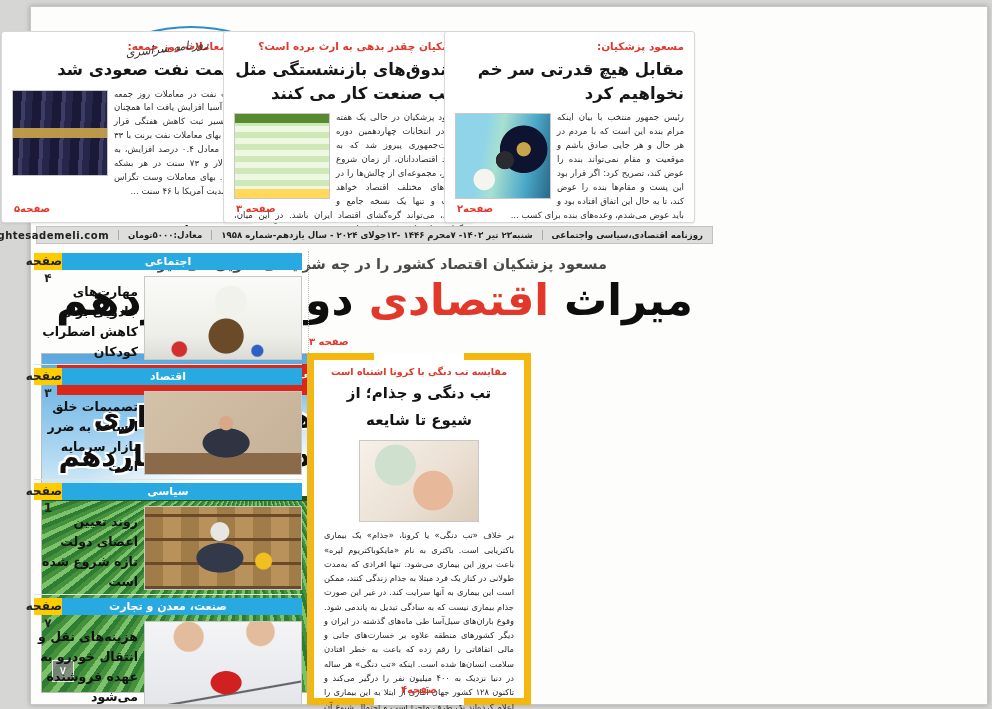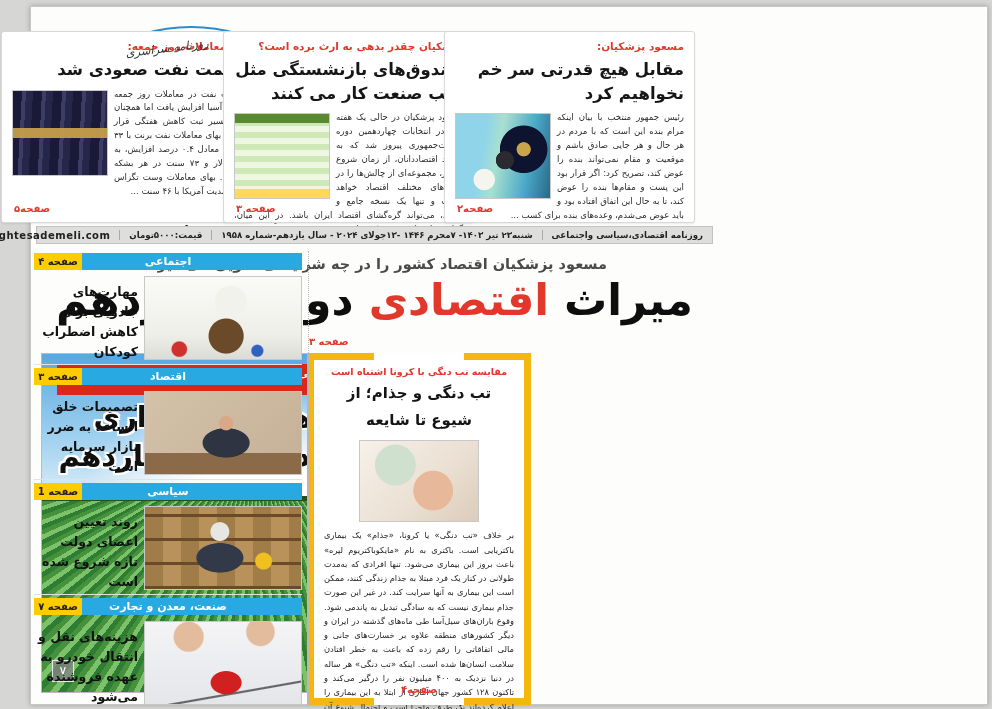--- a/index.html
+++ b/index.html
@@ -61,22 +61,22 @@
   .health:before,.health:after{content:"";position:absolute;left:50%;width:90px;height:7px;background:#fff;transform:translateX(-50%);}
   .health:before{top:-7px;} .health:after{bottom:-7px;}
   .h-kicker{text-align:center;font-size:9.5px;}
   .h-head{text-align:center;font-size:15px;font-weight:bold;color:#141414;line-height:1.8;margin:2px 0 6px;}
   .h-body{font-size:8.3px;color:#262626;text-align:justify;line-height:1.72;margin-top:6px;}
   .h-page{position:absolute;bottom:3px;left:50%;transform:translateX(-50%);z-index:2;} 
   .side{position:absolute;left:3px;width:268px;}
   .s1{top:246px}.s2{top:361px}.s3{top:476px}.s4{top:591px}
   .side-header{position:relative;height:17px;background:#29a9e1;}
   .side-cat{color:#fff;font-size:11px;font-weight:bold;text-align:center;line-height:17px;}
-  .side-page{position:absolute;left:0;top:0;width:48px;height:17px;background:#ffcc00;color:#222;
-    font-size:10px;font-weight:bold;text-align:center;line-height:17px;}
+  .side-page{position:absolute;left:0;top:0;width:28px;height:17px;background:#ffcc00;color:#222;
+    font-size:12px;font-weight:bold;text-align:center;line-height:17px;}
   .side-content{display:flex;margin-top:6px;gap:6px;}
   .side-head{width:100px;font-size:12.5px;font-weight:bold;color:#111;text-align:right;line-height:1.6;padding-top:6px;}
   .v-divider{position:absolute;left:277px;top:244px;height:456px;border-left:1px dotted #b8b8b6;}
   .side-sep{position:absolute;left:3px;width:268px;border-top:1px solid #e2e2e0;}
   
   .ph{border:1px solid #c8c8c6;box-sizing:border-box;}
   .ph-oil{width:96px;height:86px;background:
     linear-gradient(0deg,rgba(0,0,0,0) 44%,rgba(196,158,74,.95) 44% 56%,rgba(0,0,0,0) 56%),
     repeating-linear-gradient(93deg,#1a1a38 0 9px,#3c3c64 9px 13px,#26264a 13px 20px),
     linear-gradient(135deg,#8c4398 0%,#5c2f73 60%,#3c1f53 100%);}
@@ -155,21 +155,21 @@
     <div class="story-body">
       <span class="ph ph-speech" style="display:block"></span>
       <span>رئیس جمهور منتخب با بیان اینکه مرام بنده این است که با مردم در هر حال و هر جایی صادق باشم و موقعیت و مقام نمی‌تواند بنده را عوض کند، تصریح کرد: اگر قرار بود این پست و مقام‌ها بنده را عوض کند، تا به حال این اتفاق افتاده بود و باید عوض می‌شدم، وعده‌های بنده برای کسب ...</span>
     </div>
     <div class="page-ref">صفحه۲</div>
   </div>
 
   <div class="infobar">
     <div class="seg">روزنامه اقتصادی،سیاسی واجتماعی</div>
     <div class="seg">شنبه۲۳ تیر ۱۴۰۳- ۷محرم ۱۴۴۶ -۱۳جولای ۲۰۲۴ - سال یازدهم-شماره ۱۹۵۸</div>
-    <div class="seg">قیمت:۵۰۰۰تومان</div>
+    <div class="seg">معادل:۵۰۰۰تومان</div>
     <div class="seg web">www.eghtesademeli.com</div>
     <div class="spacer"></div>
   </div>
 
   <div class="lead-kicker">مسعود پزشکیان اقتصاد کشور را در چه شرایطی تحویل می گیرد؟</div>
   <div class="lead-head"><span>میراث </span><span class="red">اقتصادی</span><span> دولت سیزدهم</span></div>
   <div class="page-ref lead-page">صفحه ۳</div>
 
   <div class="feature">
     <div class="f-sky"></div>

